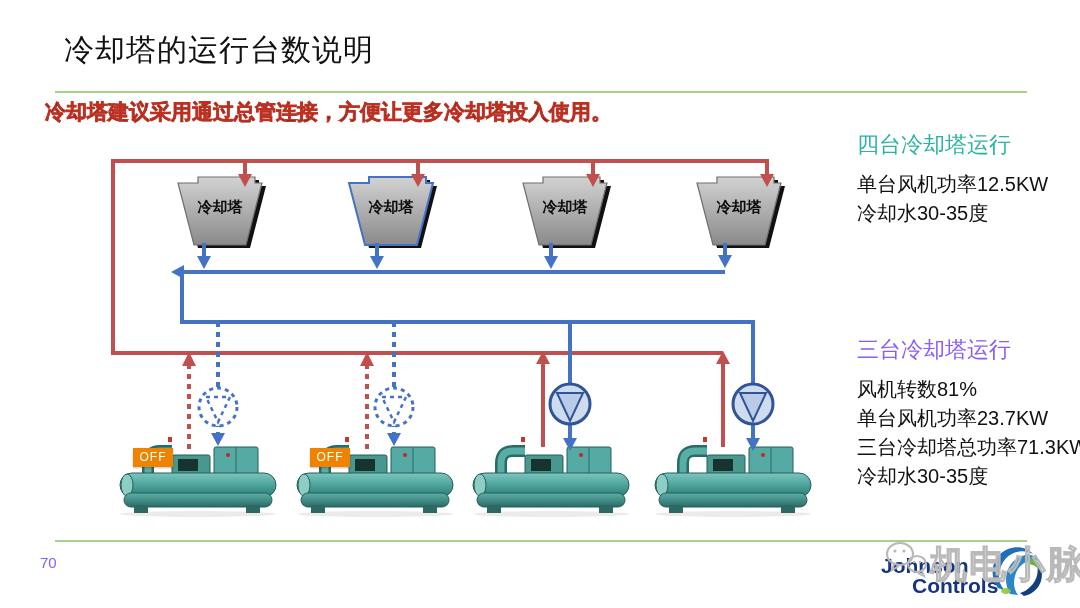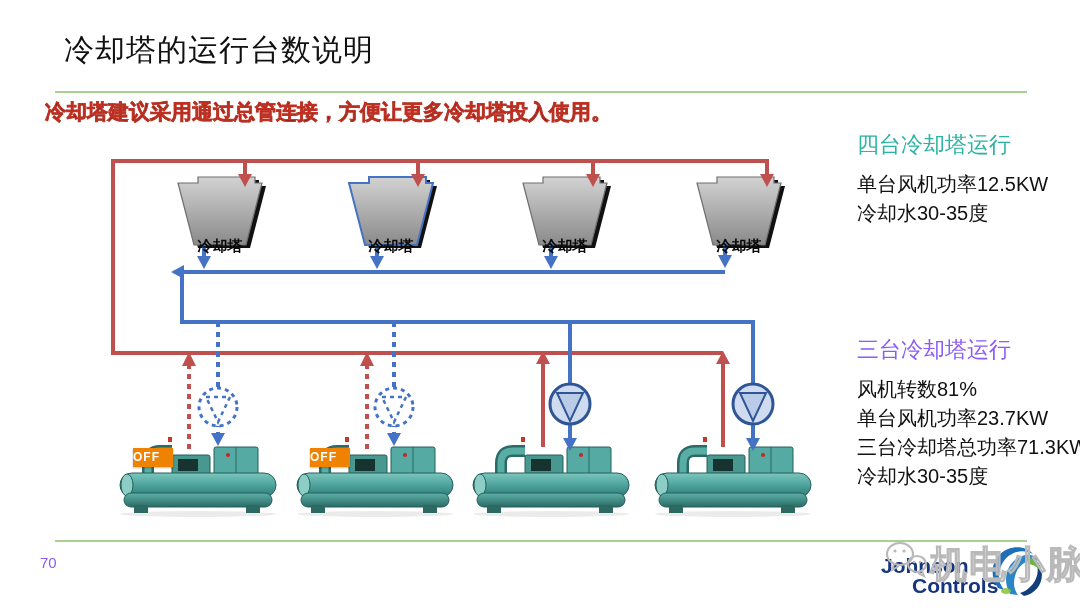--- a/index.html
+++ b/index.html
@@ -19,24 +19,24 @@
   .info-block{width:260px;margin-left:44px;}
   .info-heading{font-size:22px;margin-bottom:10px;font-weight:500;}
   .info-heading-1{color:#2bb3a3;}
   .info-heading-2{color:#8b5cf6;font-family:Liberation Mono, monospace;}
   .info-line{font-size:20px;line-height:29px;color:#111;white-space:nowrap;}
   .block-1{left:813px;top:130px;}
   .block-2{left:813px;top:335px;}
 
   .tower-label{width:84px;top:198px;text-align:center;
     font-family:"Liberation Serif","DejaVu Serif",serif;
-    font-size:15px;font-weight:bold;color:#0a0a0a;margin-top:39px;}
+    font-size:15px;font-weight:bold;color:#0a0a0a;}
 
   .off-badge{width:40px;height:19px;background:#ef8200;color:#fff;font-size:12px;
-    font-weight:bold;line-height:19px;letter-spacing:1px;
+    font-weight:normal;text-align:center;line-height:19px;letter-spacing:1px;
     box-shadow:0 1px 2px rgba(0,0,0,.25);}
   .off-1{left:133px;top:448px;}
   .off-2{left:310px;top:448px;}
 
   .page-number{left:40px;top:554px;font-size:15px;color:#8b5cf6;}
 
   .brand{left:881px;top:556px;color:#16357e;font-weight:bold;font-size:21px;line-height:20px;z-index:2;}
   .brand .l2{margin-left:31px;}
   .globe{left:984px;top:544px;z-index:3;}
   .watermark{left:884px;top:540px;z-index:6;display:flex;align-items:flex-start;}

